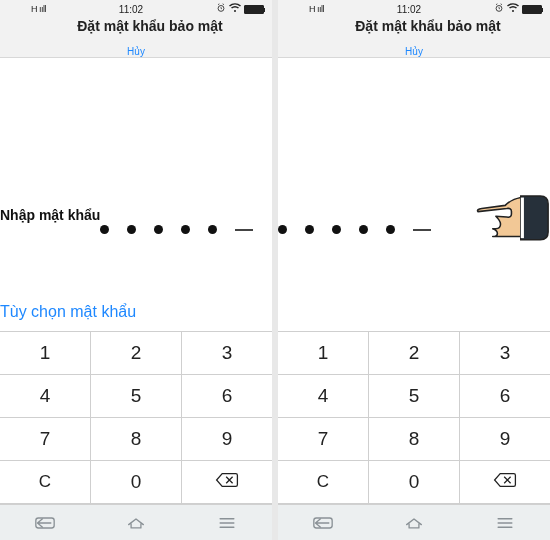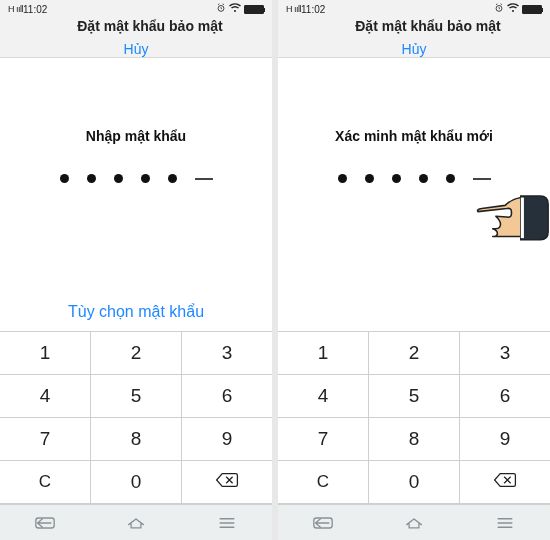--- a/index.html
+++ b/index.html
@@ -22,22 +22,22 @@
     }
     .status-bar {
       height: 18px;
       background: #f2f2f2;
       display: flex;
       align-items: center;
       padding: 0 8px;
       font-size: 10px;
       color: #222;
     }
-    .status-left { flex: 0 0 auto; display: flex; align-items: center; gap: 2px; }
-    .status-center { flex: 1; font-weight: 500; }
+    .status-left { flex: 0 0 auto; display: flex; align-items: center; gap: 2px; margin-left: 23px; }
+    .status-center { flex: 1; text-align: center; font-weight: 500; }
     .status-right { flex: 0 0 auto; display: flex; align-items: center; gap: 3px; }
     .signal-text { font-size: 9px; letter-spacing: -0.5px; }
     .battery {
       width: 20px; height: 9px; border: 1px solid #222; border-radius: 1px;
       position: relative; background: #222;
     }
     .battery::after {
       content: ""; position: absolute; right: -2px; top: 2px; width: 1.5px; height: 4px;
       background: #222;
     }
@@ -55,28 +55,28 @@
     .header-title {
       flex: 1;
       font-size: 14px;
       font-weight: 600;
       color: #222;
       text-align: left;
       padding-left: 28px;
     }
     .header-cancel {
       color: #1e88ff;
-      font-size: 14px;
+      font-size: 10px;
       cursor: pointer;
     }
     .content {
       flex: 1;
       background: #fff;
       display: flex;
-      flex-direction: column;
+      flex-direction: row;
       align-items: center;
       padding-top: 70px;
       position: relative;
     }
     .prompt {
       font-size: 14px;
       font-weight: 600;
       color: #111;
       margin-bottom: 30px;
     }
@@ -253,21 +253,20 @@
           </svg>
       </span>
       <span class="battery"></span>
     </div>
   </div>
   <div class="header">
     <div class="header-title">Đặt mật khẩu bảo mật</div>
     <div class="header-cancel">Hủy</div>
   </div>
   <div class="content">
-    <div class="prompt">Xác minh mật khẩu mới</div>
     <div class="dots">
       <span class="dot"></span>
       <span class="dot"></span>
       <span class="dot"></span>
       <span class="dot"></span>
       <span class="dot"></span>
       <span class="dash"></span>
     </div>
   </div>
   <div class="keypad">

